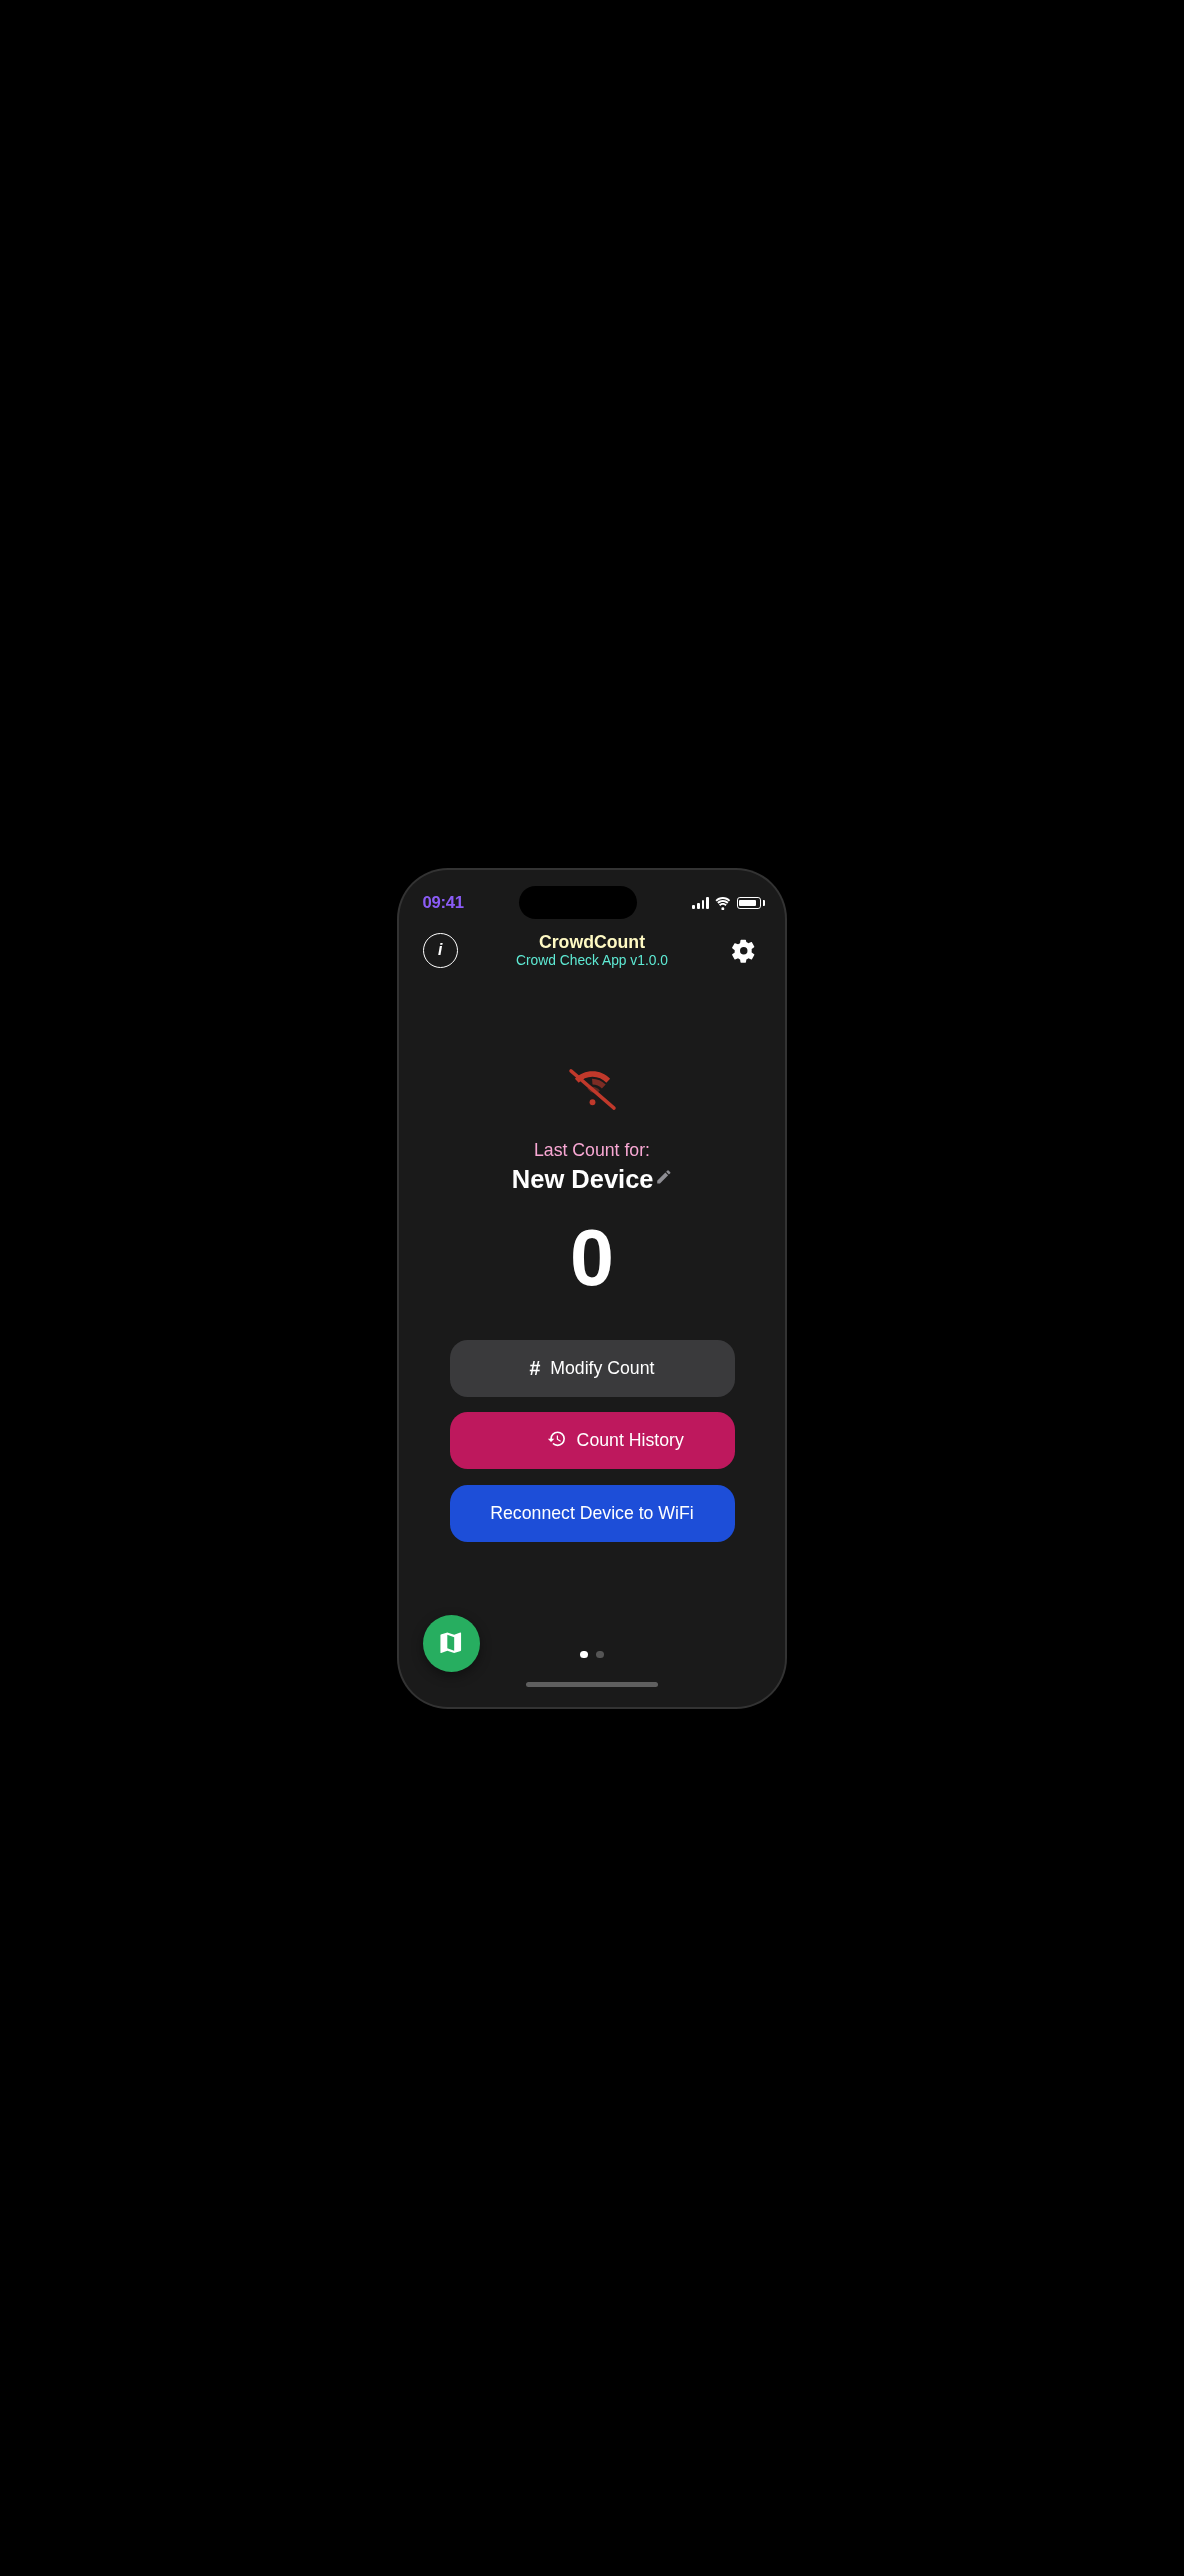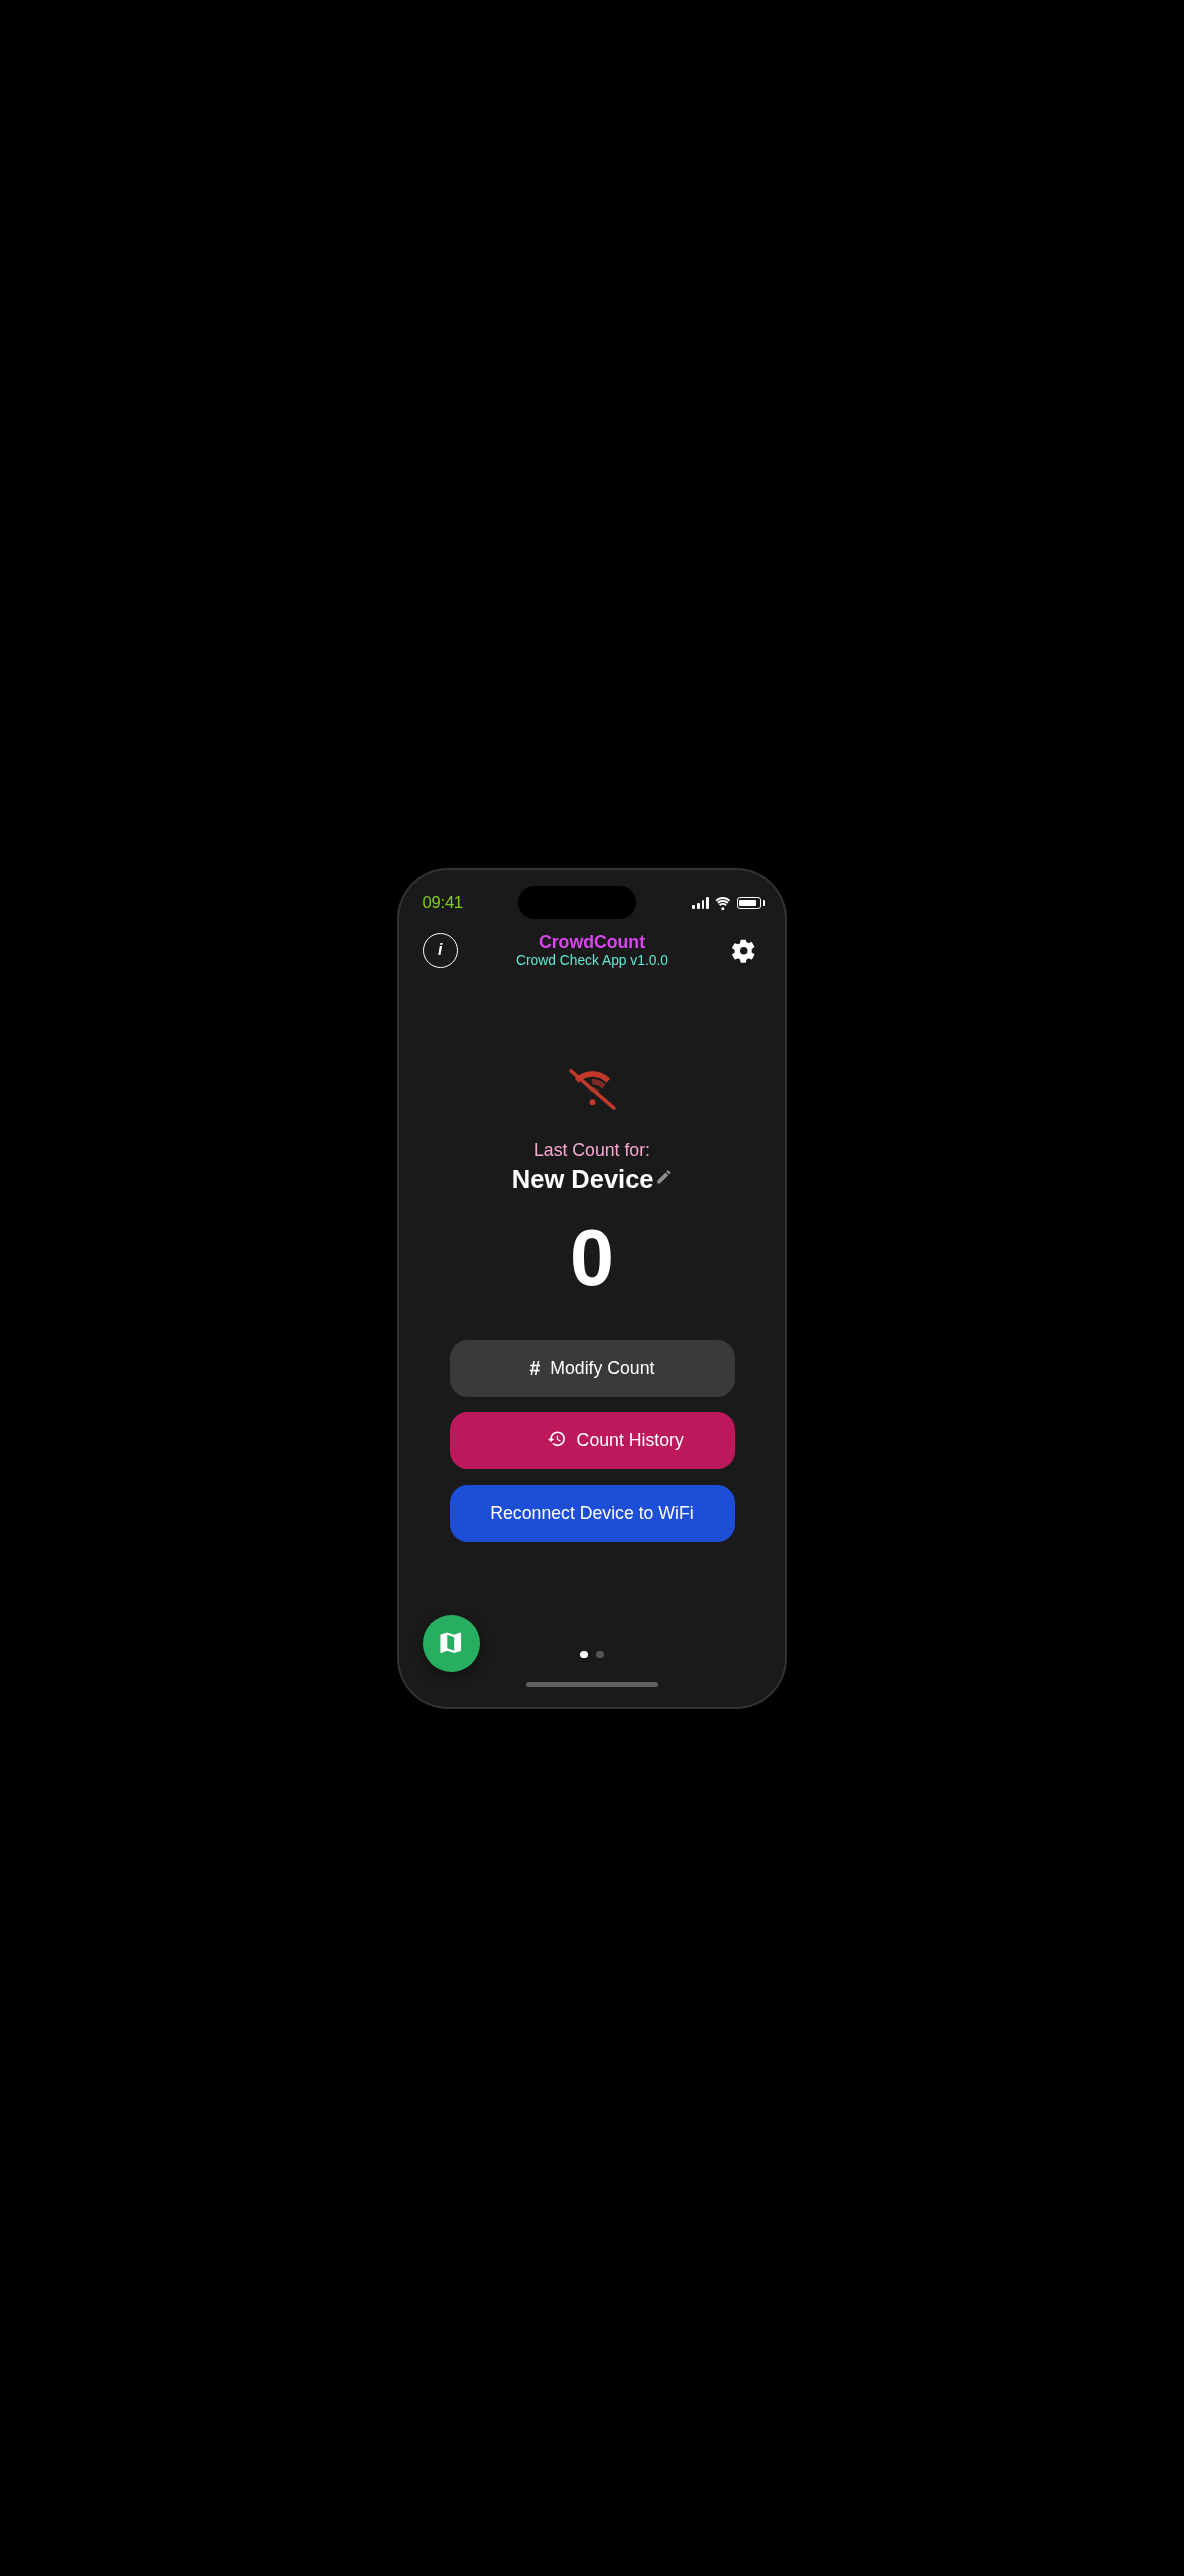--- a/index.html
+++ b/index.html
@@ -34,23 +34,23 @@
     .status-bar {
       display: flex;
       justify-content: space-between;
       align-items: center;
       padding: 13.8px 23.6px 0 23.6px;
       height: 53px;
       flex-shrink: 0;
     }
 
     .status-time {
-      color: #84cc16;
+      color: #8b5cf6;
       font-size: 16.7px;
-      font-weight: 400;
+      font-weight: 700;
       letter-spacing: -0.3px;
     }
 
     .dynamic-island {
       width: 118px;
       height: 33px;
       background: #000;
       border-radius: 19.6px;
     }
 
@@ -125,21 +125,21 @@
       font-weight: 600;
       cursor: pointer;
       background: transparent;
     }
 
     .header-center {
       text-align: center;
     }
 
     .app-title {
-      color: #d946ef;
+      color: #fef9c3;
       font-size: 17.7px;
       font-weight: 700;
     }
 
     .app-subtitle {
       color: #5eead4;
       font-size: 13.8px;
       font-weight: 400;
     }
 

